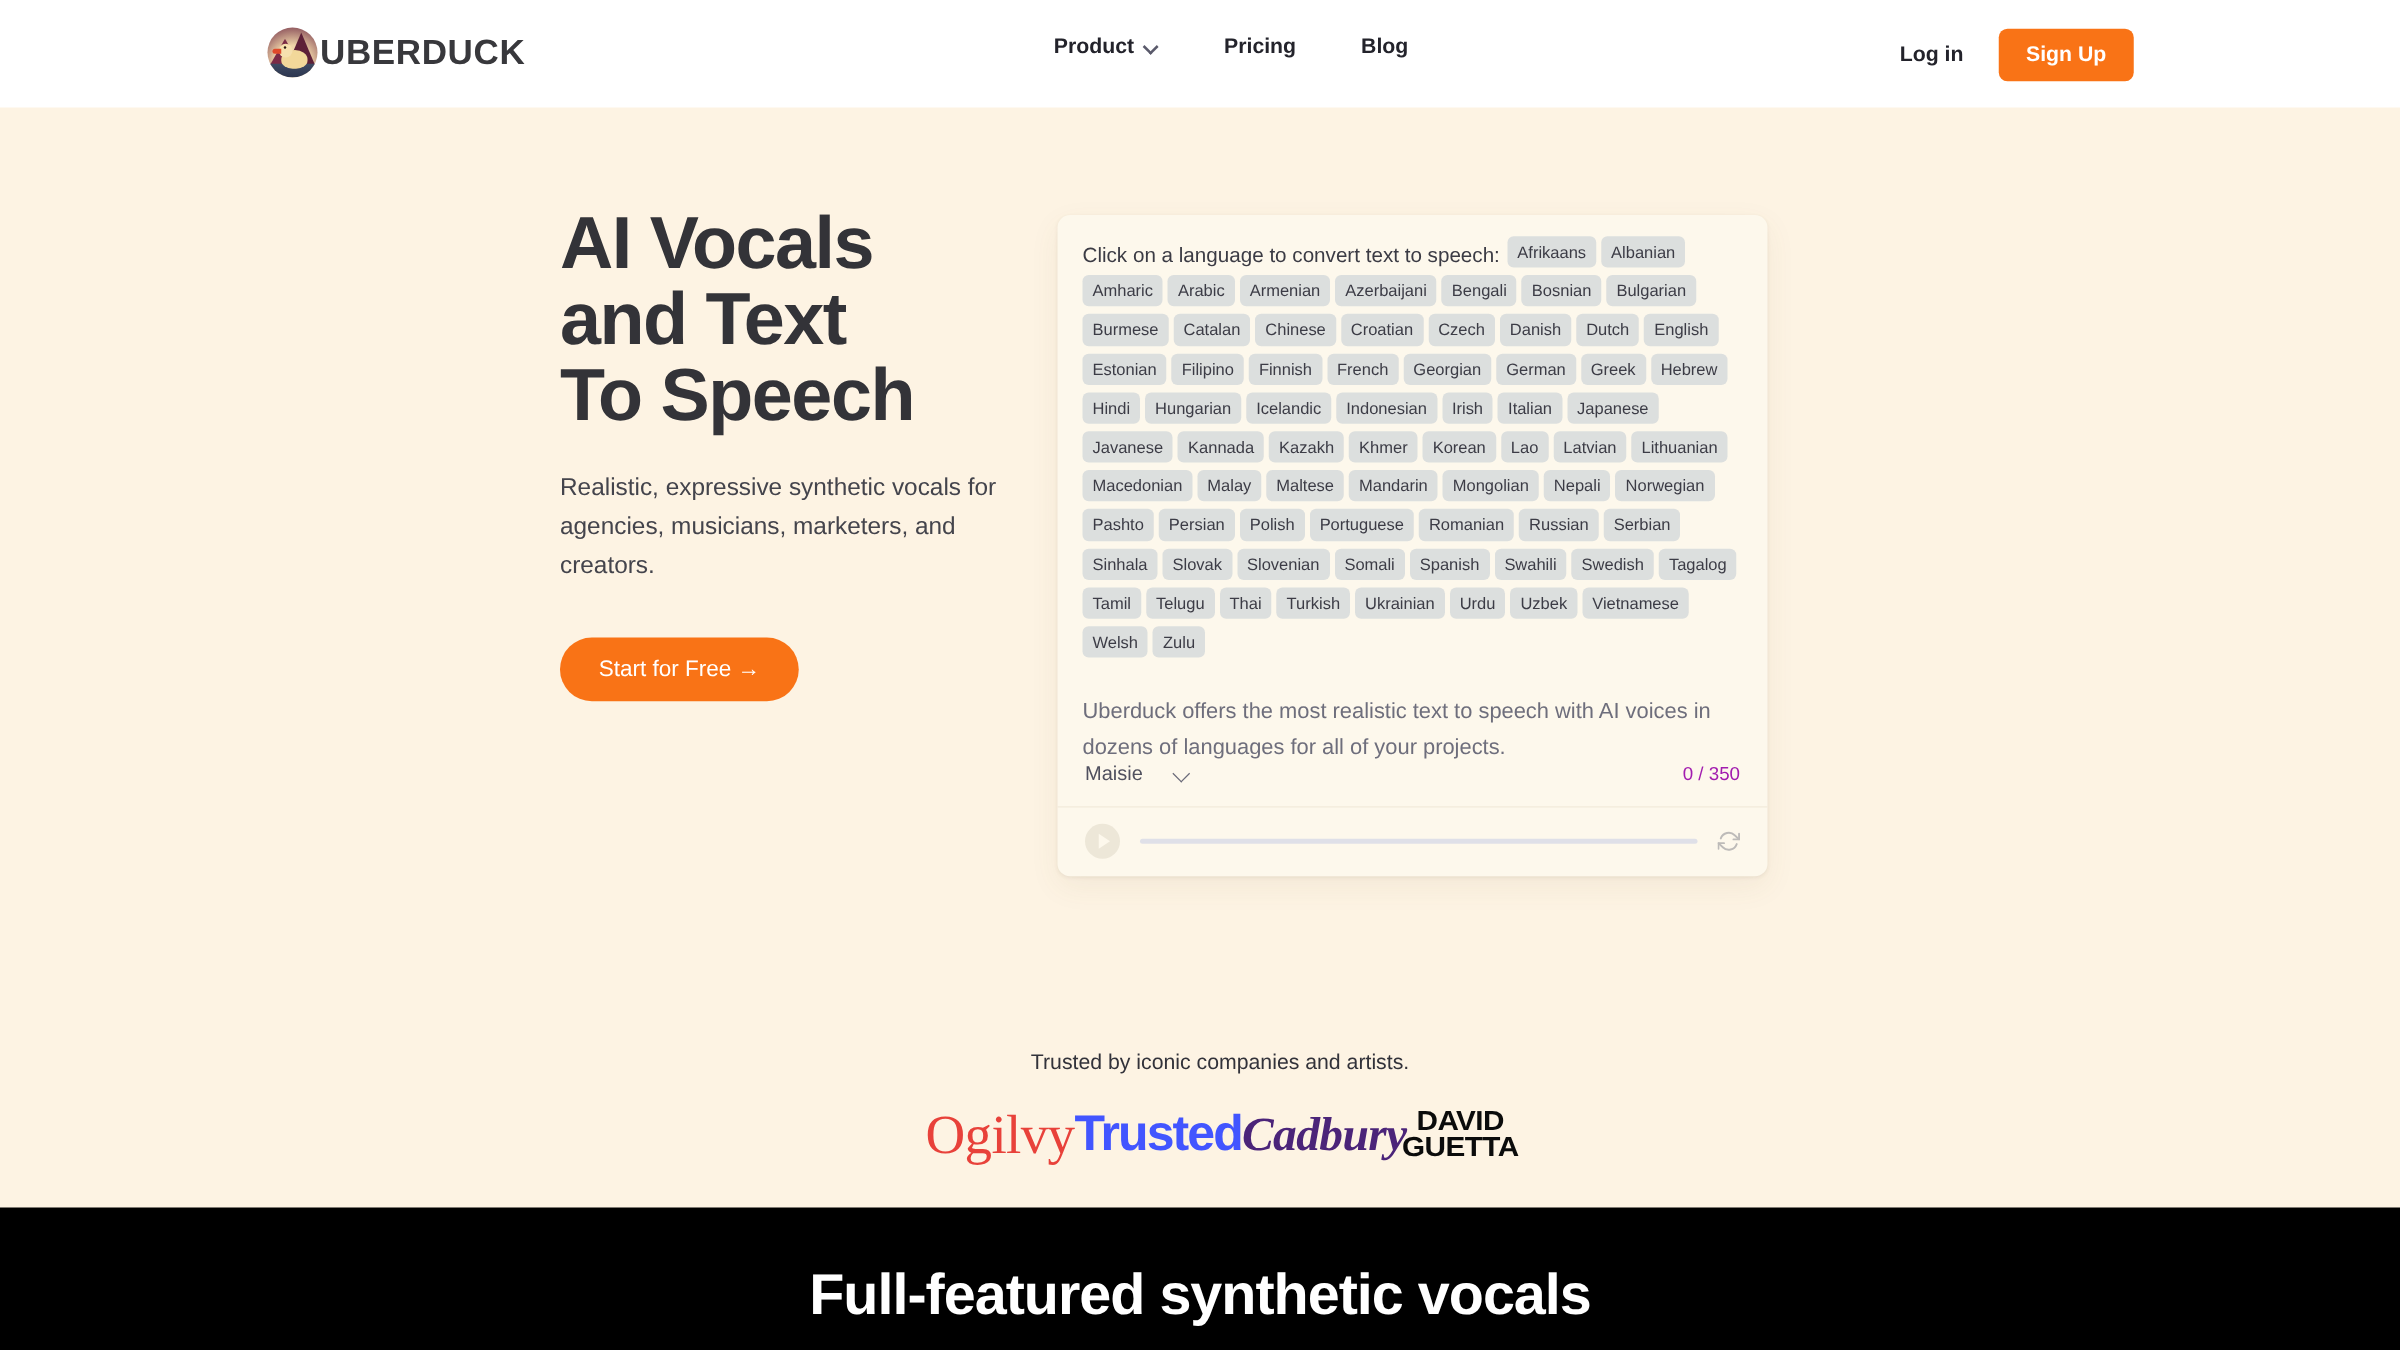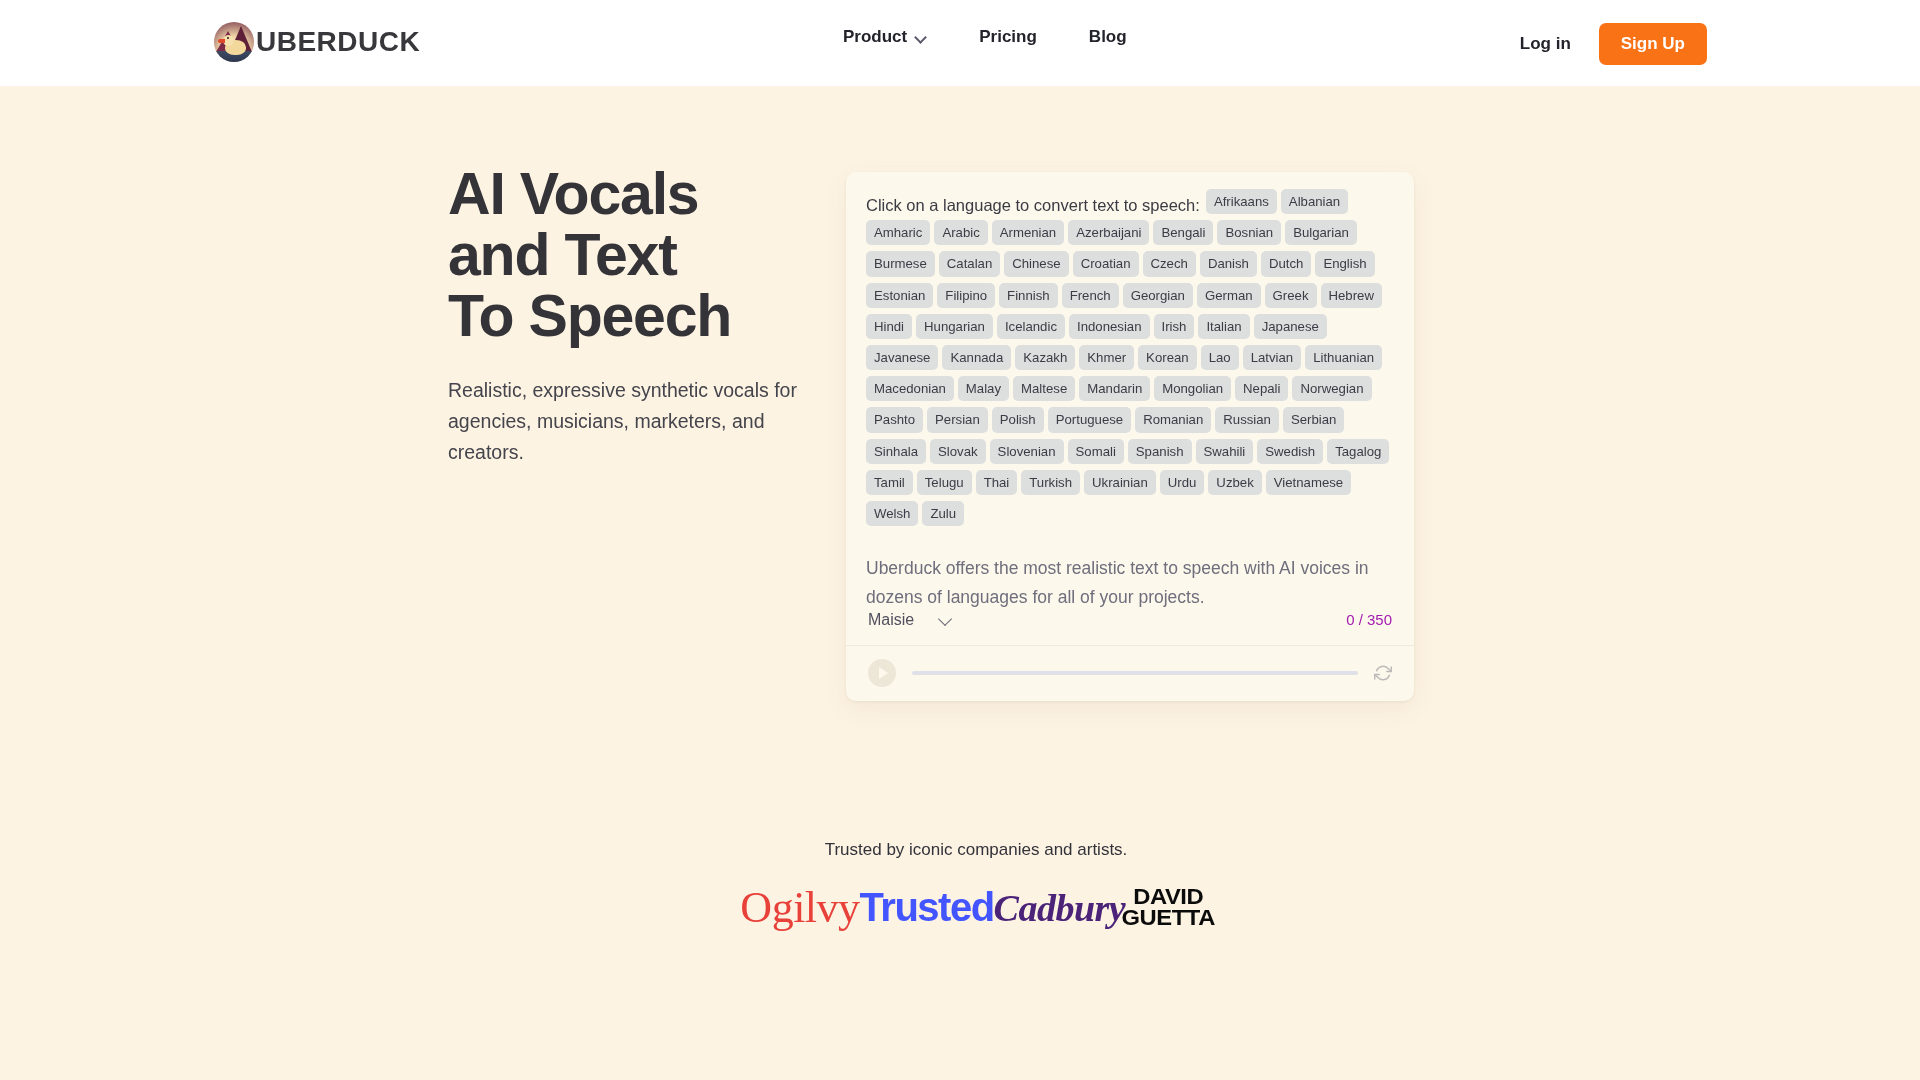--- a/index.html
+++ b/index.html
@@ -215,20 +215,21 @@
       <div class="login-link">Log in</div>
       <button class="signup-btn">Sign Up</button>
     </div>
   </div>
 
   <div class="hero-left">
     <h1 class="hero-title">AI Vocals
 and Text
 To Speech</h1>
     <p class="hero-sub">Realistic, expressive synthetic vocals for agencies, musicians, marketers, and creators.</p>
+    <button class="cta-btn">Start for Free →</button>
   </div>
 
   <div class="tts-card">
     <div class="tts-body">
       <div class="lang-area">
         <span class="lang-prompt">Click on a language to convert text to speech:</span><span id="lang-tags"><span class="lang-tag">Afrikaans</span><span class="lang-tag">Albanian</span><span class="lang-tag">Amharic</span><span class="lang-tag">Arabic</span><span class="lang-tag">Armenian</span><span class="lang-tag">Azerbaijani</span><span class="lang-tag">Bengali</span><span class="lang-tag">Bosnian</span><span class="lang-tag">Bulgarian</span><span class="lang-tag">Burmese</span><span class="lang-tag">Catalan</span><span class="lang-tag">Chinese</span><span class="lang-tag">Croatian</span><span class="lang-tag">Czech</span><span class="lang-tag">Danish</span><span class="lang-tag">Dutch</span><span class="lang-tag">English</span><span class="lang-tag">Estonian</span><span class="lang-tag">Filipino</span><span class="lang-tag">Finnish</span><span class="lang-tag">French</span><span class="lang-tag">Georgian</span><span class="lang-tag">German</span><span class="lang-tag">Greek</span><span class="lang-tag">Hebrew</span><span class="lang-tag">Hindi</span><span class="lang-tag">Hungarian</span><span class="lang-tag">Icelandic</span><span class="lang-tag">Indonesian</span><span class="lang-tag">Irish</span><span class="lang-tag">Italian</span><span class="lang-tag">Japanese</span><span class="lang-tag">Javanese</span><span class="lang-tag">Kannada</span><span class="lang-tag">Kazakh</span><span class="lang-tag">Khmer</span><span class="lang-tag">Korean</span><span class="lang-tag">Lao</span><span class="lang-tag">Latvian</span><span class="lang-tag">Lithuanian</span><span class="lang-tag">Macedonian</span><span class="lang-tag">Malay</span><span class="lang-tag">Maltese</span><span class="lang-tag">Mandarin</span><span class="lang-tag">Mongolian</span><span class="lang-tag">Nepali</span><span class="lang-tag">Norwegian</span><span class="lang-tag">Pashto</span><span class="lang-tag">Persian</span><span class="lang-tag">Polish</span><span class="lang-tag">Portuguese</span><span class="lang-tag">Romanian</span><span class="lang-tag">Russian</span><span class="lang-tag">Serbian</span><span class="lang-tag">Sinhala</span><span class="lang-tag">Slovak</span><span class="lang-tag">Slovenian</span><span class="lang-tag">Somali</span><span class="lang-tag">Spanish</span><span class="lang-tag">Swahili</span><span class="lang-tag">Swedish</span><span class="lang-tag">Tagalog</span><span class="lang-tag">Tamil</span><span class="lang-tag">Telugu</span><span class="lang-tag">Thai</span><span class="lang-tag">Turkish</span><span class="lang-tag">Ukrainian</span><span class="lang-tag">Urdu</span><span class="lang-tag">Uzbek</span><span class="lang-tag">Vietnamese</span><span class="lang-tag">Welsh</span><span class="lang-tag">Zulu</span></span>
       </div>
       <div class="tts-placeholder">Uberduck offers the most realistic text to speech with AI voices in dozens of languages for all of your projects.</div>
     </div>
 
@@ -259,14 +260,17 @@
       <div class="logo-ogilvy">Ogilvy</div>
       <div class="logo-quizlet">Trusted</div>
       <div class="logo-cadbury">Cadbury</div>
       <div class="logo-guetta">
         <div>DAVID</div>
         <div>GUETTA</div>
       </div>
     </div>
   </div>
 
+  <div class="dark-section">
+    <div class="dark-heading">Full-featured synthetic vocals</div>
+  </div>
 
 </div>
 
 </body></html>

